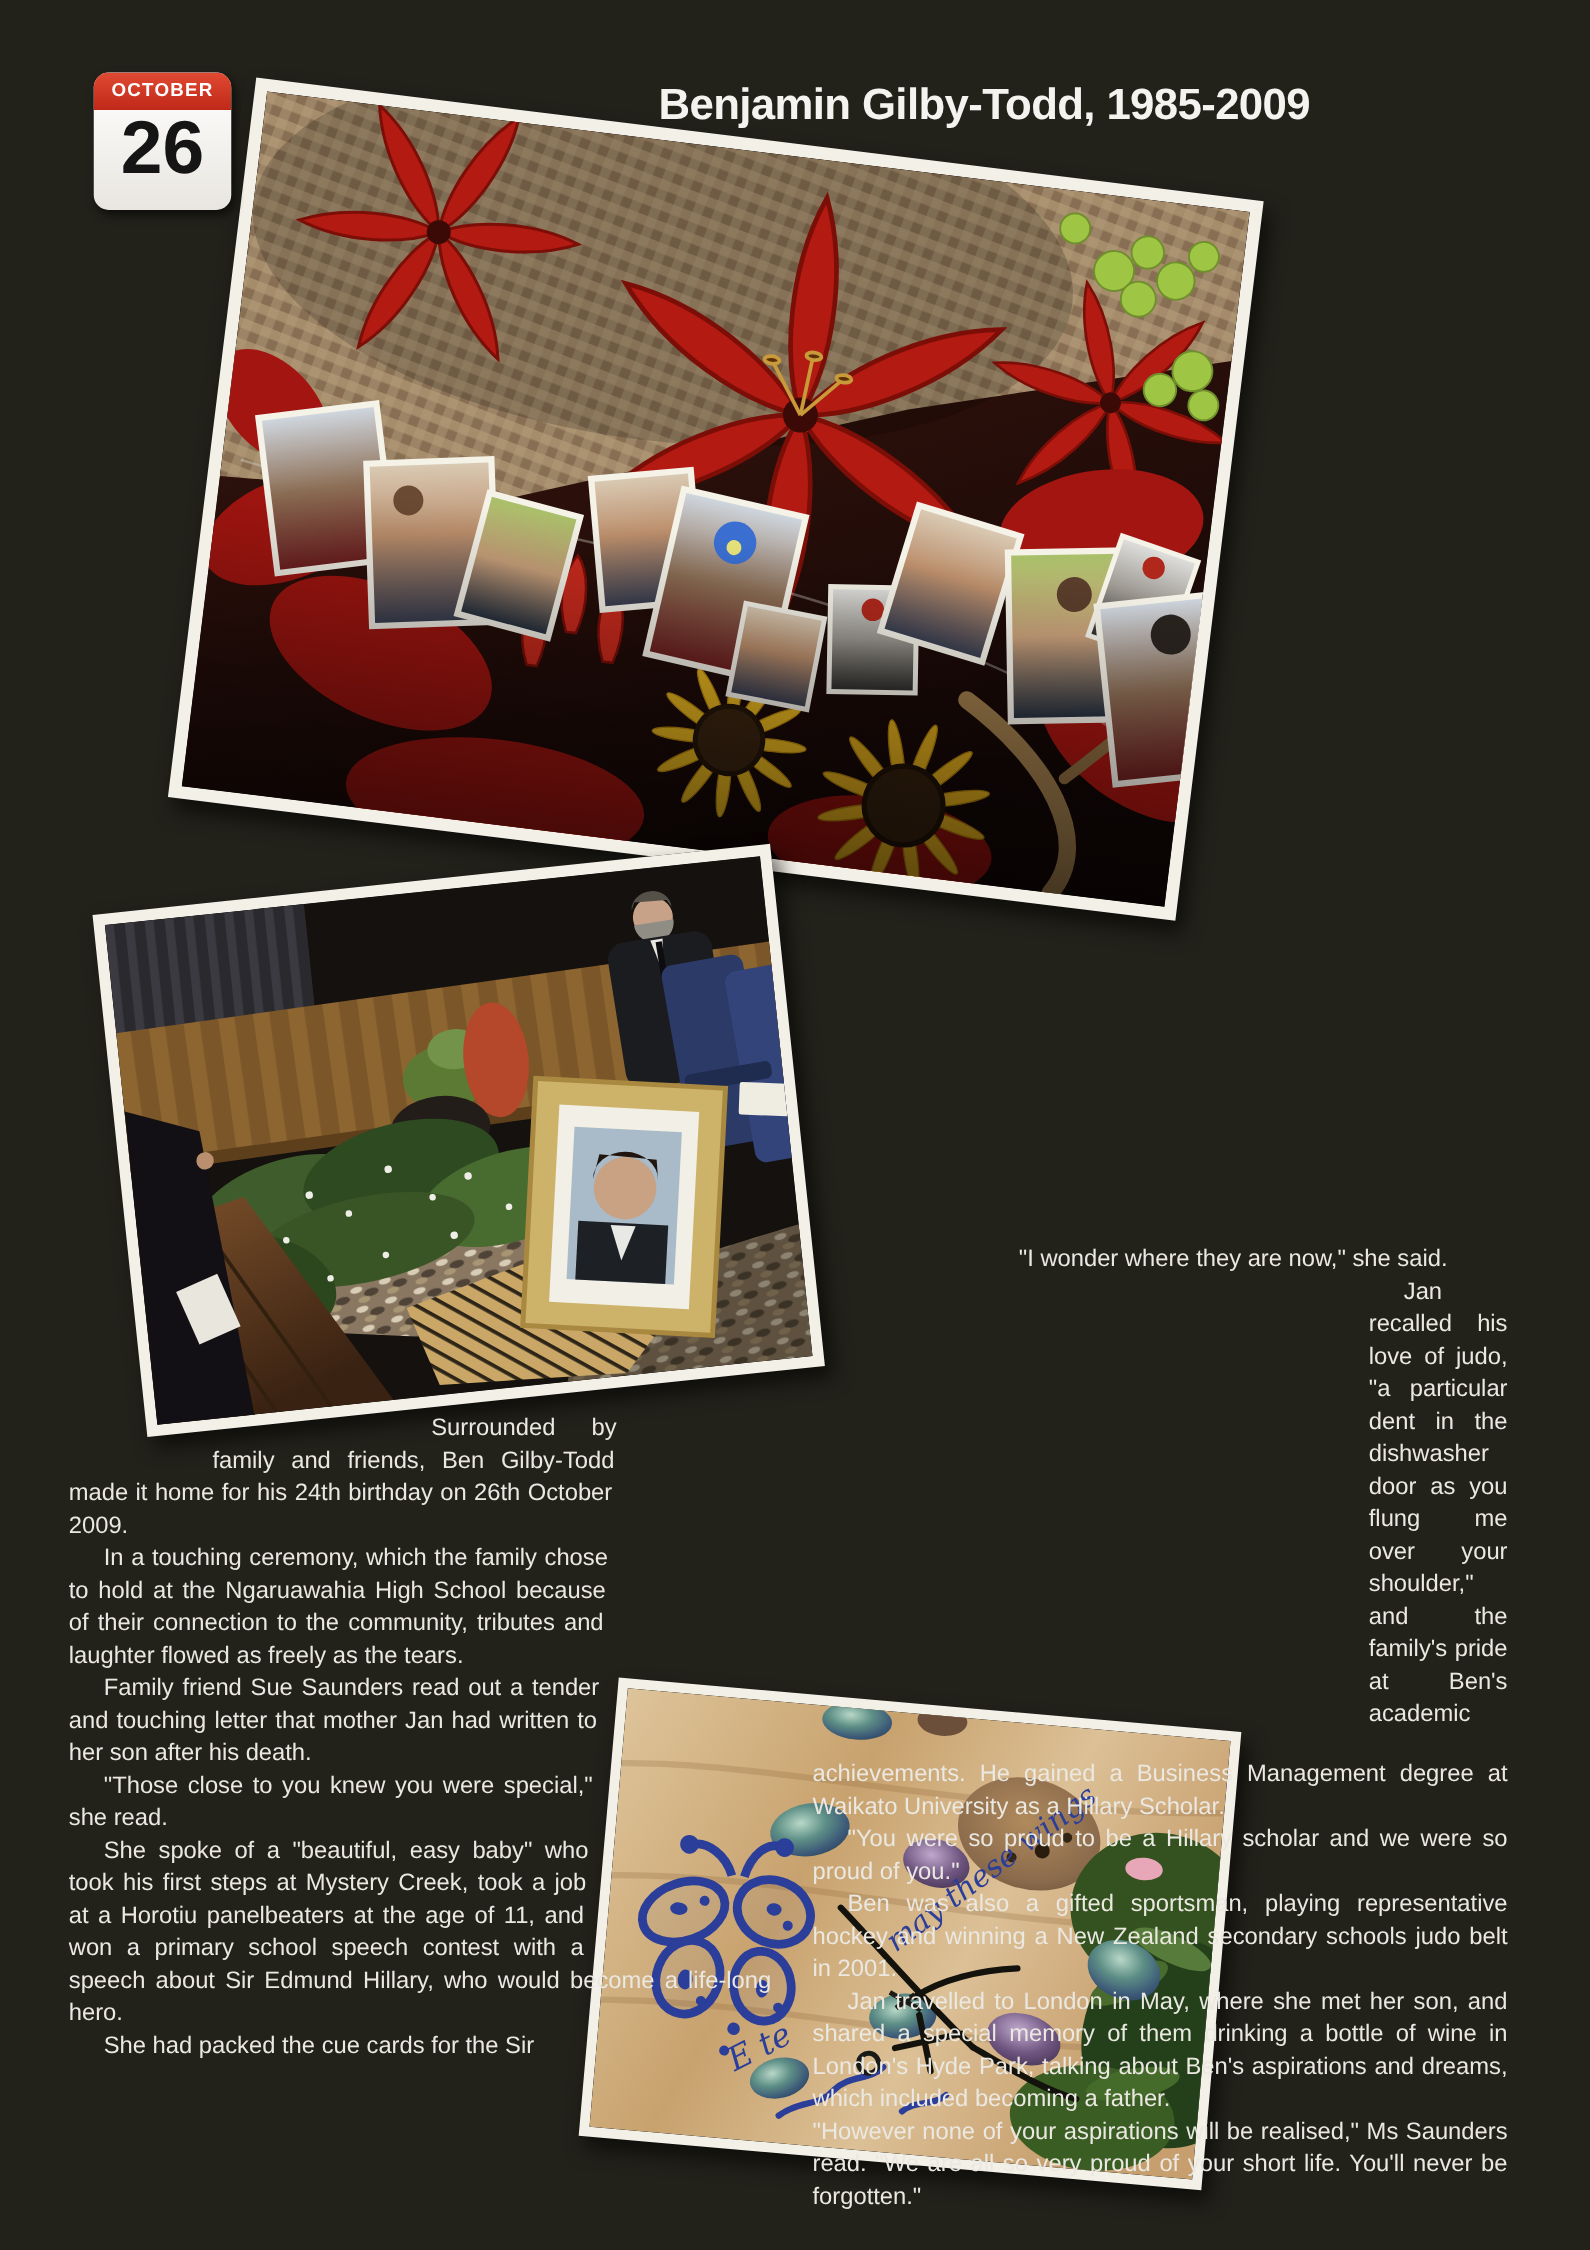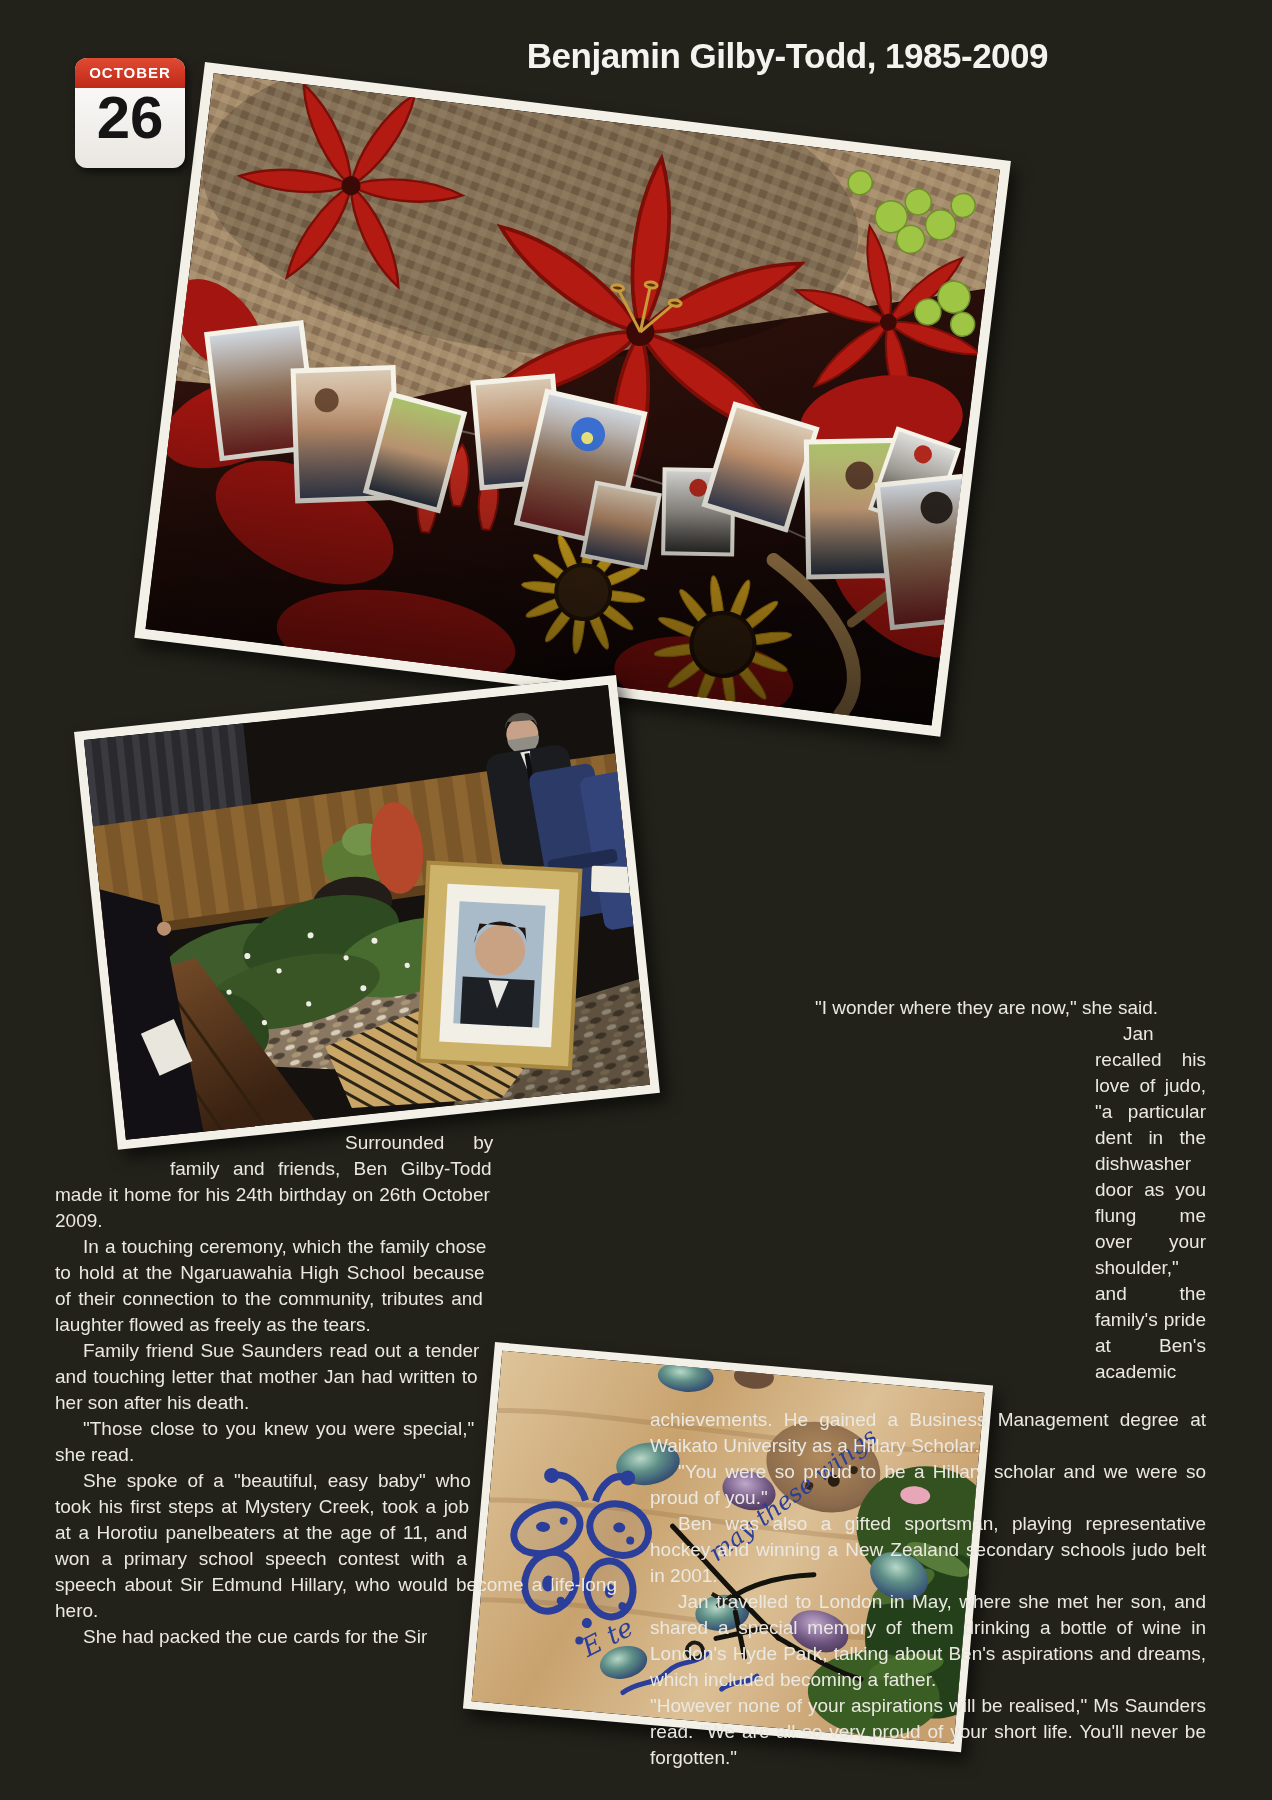--- a/index.html
+++ b/index.html
@@ -19,21 +19,21 @@
     height:30px;line-height:30px;text-align:center;
     background:linear-gradient(#e04a32,#c02818);
     color:#fff;font-weight:bold;font-size:15px;letter-spacing:1px;
   }
   .calendar-day{
     height:59px;display:flex;align-items:center;justify-content:center;
     color:#151515;font-weight:bold;font-size:60px;line-height:1;
   }
   
   .title{
-    position:absolute;left:390px;top:36px;width:658px;z-index:5;margin:0;
+    position:absolute;left:390px;top:64px;width:658px;z-index:5;margin:0;
     text-align:right;color:#f4f3ef;font-size:35px;font-weight:bold;letter-spacing:-0.5px;
   }
   
   .photo{position:absolute;box-sizing:border-box;background:#111;
     border:10px solid #f3f0e7;box-shadow:6px 9px 16px rgba(0,0,0,.6);}
   .photo svg{display:block;width:100%;height:100%;}
   #photo1{left:205px;top:62px;width:812px;height:580px;
     transform:rotate(7deg);transform-origin:0 0;z-index:1;}
   #photo2{left:74px;top:732px;width:545px;height:420px;border-width:9px;
     transform:rotate(-6deg);transform-origin:0 0;z-index:2;}

